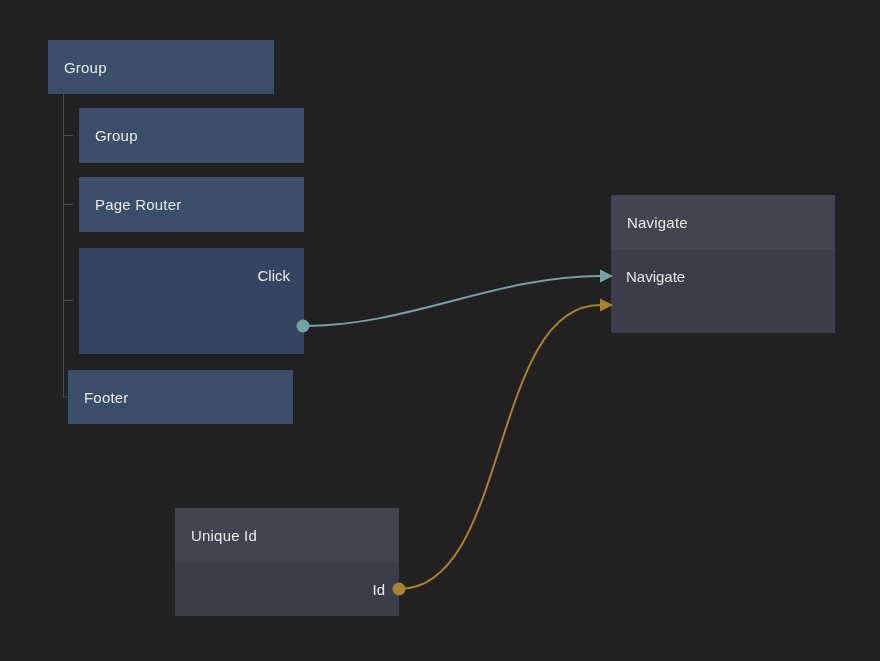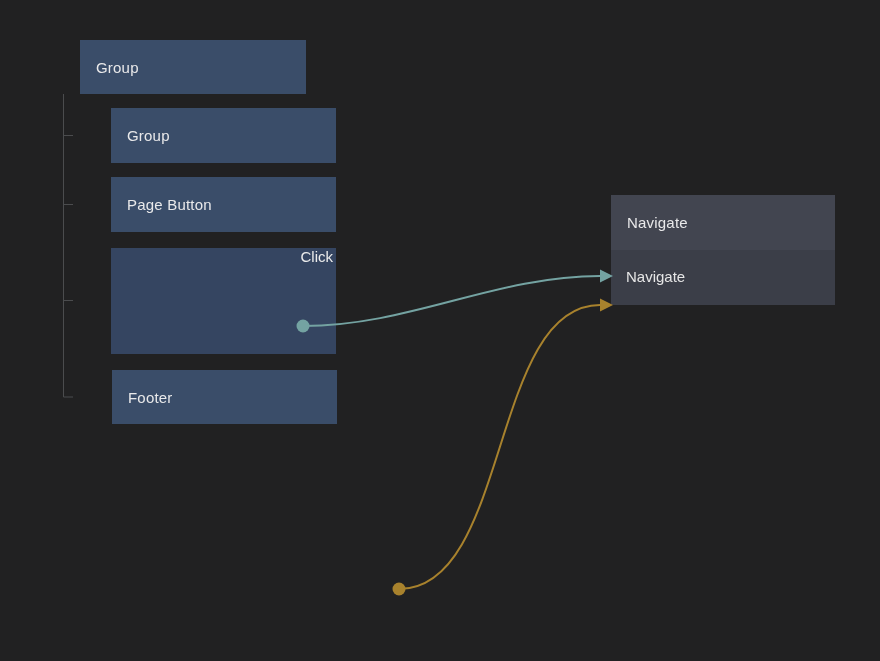--- a/index.html
+++ b/index.html
@@ -12,27 +12,27 @@
   .node{position:absolute;display:flex;flex-direction:column;box-sizing:border-box;}
   .node .hdr{
     display:flex;align-items:center;
     padding-left:16px;font-size:15px;letter-spacing:.2px;
     flex:0 0 auto;box-sizing:border-box;
   }
   .node .body{flex:1 1 auto;box-sizing:border-box;position:relative;}
   
   .comp .hdr{background:#3a4d69;}
   .comp .body{background:#354561;}
-  .comp{background:#3a4d69;margin-left:32px;}
+  .comp{background:#3a4d69;}
   
   .logic .hdr{background:#424550;}
   .logic .body{background:#3b3e48;}
   
   .out-row{
-    position:absolute;right:3px;display:flex;
+    position:absolute;right:14px;display:flex;align-items:center;
     font-size:15px;color:#ececec;
   }
   .in-rows{padding:12px 0 0 0;}
   .in-row{
     height:29px;display:flex;align-items:center;
     padding-left:15px;font-size:15px;color:#e6e6e6;
   }
   .overlay{position:absolute;left:0;top:0;width:880px;height:661px;pointer-events:none;}
 </style>
 </head>
@@ -46,47 +46,53 @@
 
   <div class="node comp" style="left:48px;top:40px;width:226px;height:54px">
     <div class="hdr" style="height:54px">Group</div>
   </div>
 
   <div class="node comp" style="left:79px;top:108px;width:225px;height:55px">
     <div class="hdr" style="height:55px">Group</div>
   </div>
 
   <div class="node comp" style="left:79px;top:177px;width:225px;height:55px">
-    <div class="hdr" style="height:55px">Page Button</div>
+    <div class="hdr" style="height:55px">Page Router</div>
   </div>
 
   <div class="node comp" style="left:79px;top:248px;width:225px;height:106px">
     <div class="body" style="height:55px">
       <div class="out-row" style="top:0;height:55px">
         <span>Click</span>
       </div>
     </div>
   </div>
 
-  <div class="node comp" style="left:80px;top:370px;width:225px;height:54px">
+  <div class="node comp" style="left:68px;top:370px;width:225px;height:54px">
     <div class="hdr" style="height:54px">Footer</div>
   </div>
 
-  <div class="node logic" style="left:611px;top:195px;width:224px;height:110px">
+  <div class="node logic" style="left:611px;top:195px;width:224px;height:138px">
     <div class="hdr" style="height:55px">Navigate</div>
     <div class="body">
       <div class="in-rows">
         <div class="in-row">
           <span>Navigate</span>
         </div>
       </div>
     </div>
   </div>
 
   <div class="node logic" style="left:175px;top:508px;width:224px;height:108px">
+    <div class="hdr" style="height:55px">Unique Id</div>
+    <div class="body" style="height:53px">
+      <div class="out-row" style="top:0;height:53px">
+        <span>Id</span>
+      </div>
+    </div>
   </div>
 
   <svg class="overlay">
 
     <path d="M303 326 C410 326 495 276 600 276" fill="none" stroke-width="2" stroke="#74a3a2"></path>
     <polygon points="600,269.5 600,282.5 613,276" fill="#74a3a2"></polygon>
     <circle cx="303" cy="326" r="6.5" fill="#74a3a2"></circle>
 
     <path d="M399 589 C510 589 490 305 600 305" fill="none" stroke-width="2" stroke="#a8822d"></path>
     <polygon points="600,298.5 600,311.5 613,305" fill="#a8822d"></polygon>

